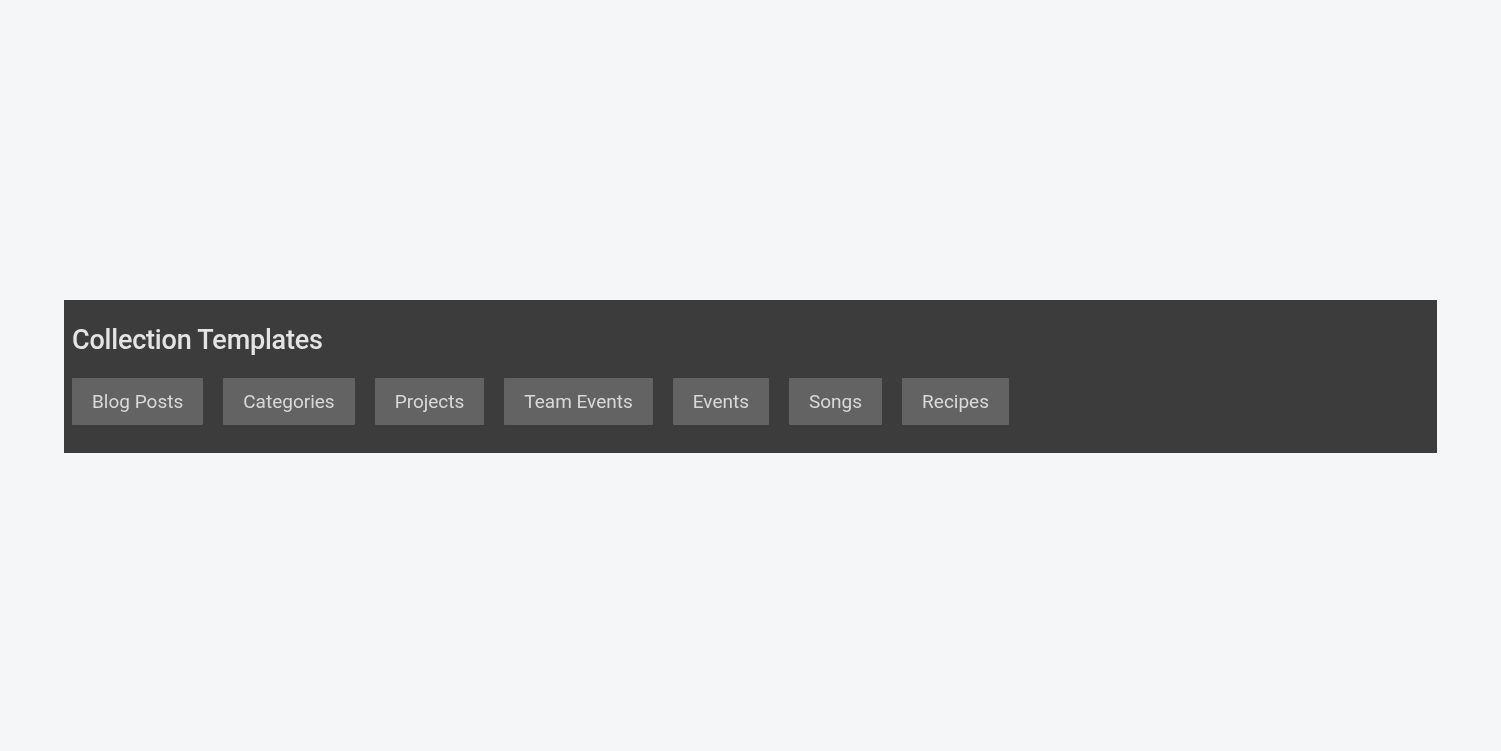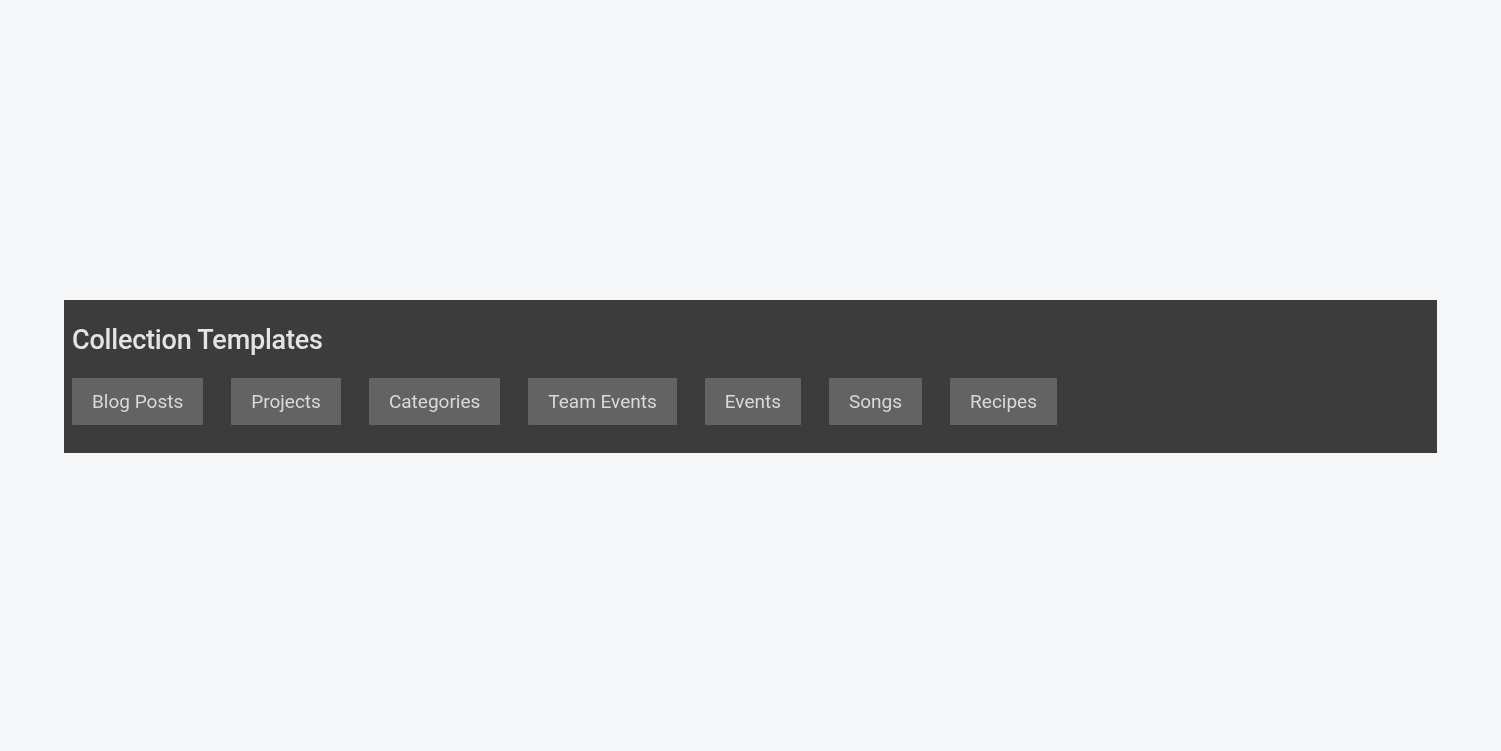--- a/index.html
+++ b/index.html
@@ -29,21 +29,21 @@
       color: #e4e4e4;
       font-size: 27px;
       font-weight: 500;
       margin-bottom: 22px;
       letter-spacing: -0.2px;
     }
     
     .template-list {
       display: flex;
       flex-wrap: wrap;
-      gap: 28px;
+      gap: 20px;
       align-items: center;
     }
     
     .template-button {
       background-color: #636363;
       color: #d9d9d9;
       border: none;
       padding: 12px 20px;
       font-size: 19px;
       font-family: inherit;
@@ -52,20 +52,20 @@
       white-space: nowrap;
     }
   </style>
 </head>
 <body>
 
 <div class="panel">
   <h2 class="panel-title">Collection Templates</h2>
   <div class="template-list">
     <button class="template-button">Blog Posts</button>
+    <button class="template-button">Categories</button>
     <button class="template-button">Projects</button>
-    <button class="template-button">Categories</button>
     <button class="template-button">Team Events</button>
     <button class="template-button">Events</button>
     <button class="template-button">Songs</button>
     <button class="template-button">Recipes</button>
   </div>
 </div>
 
 </body></html>

